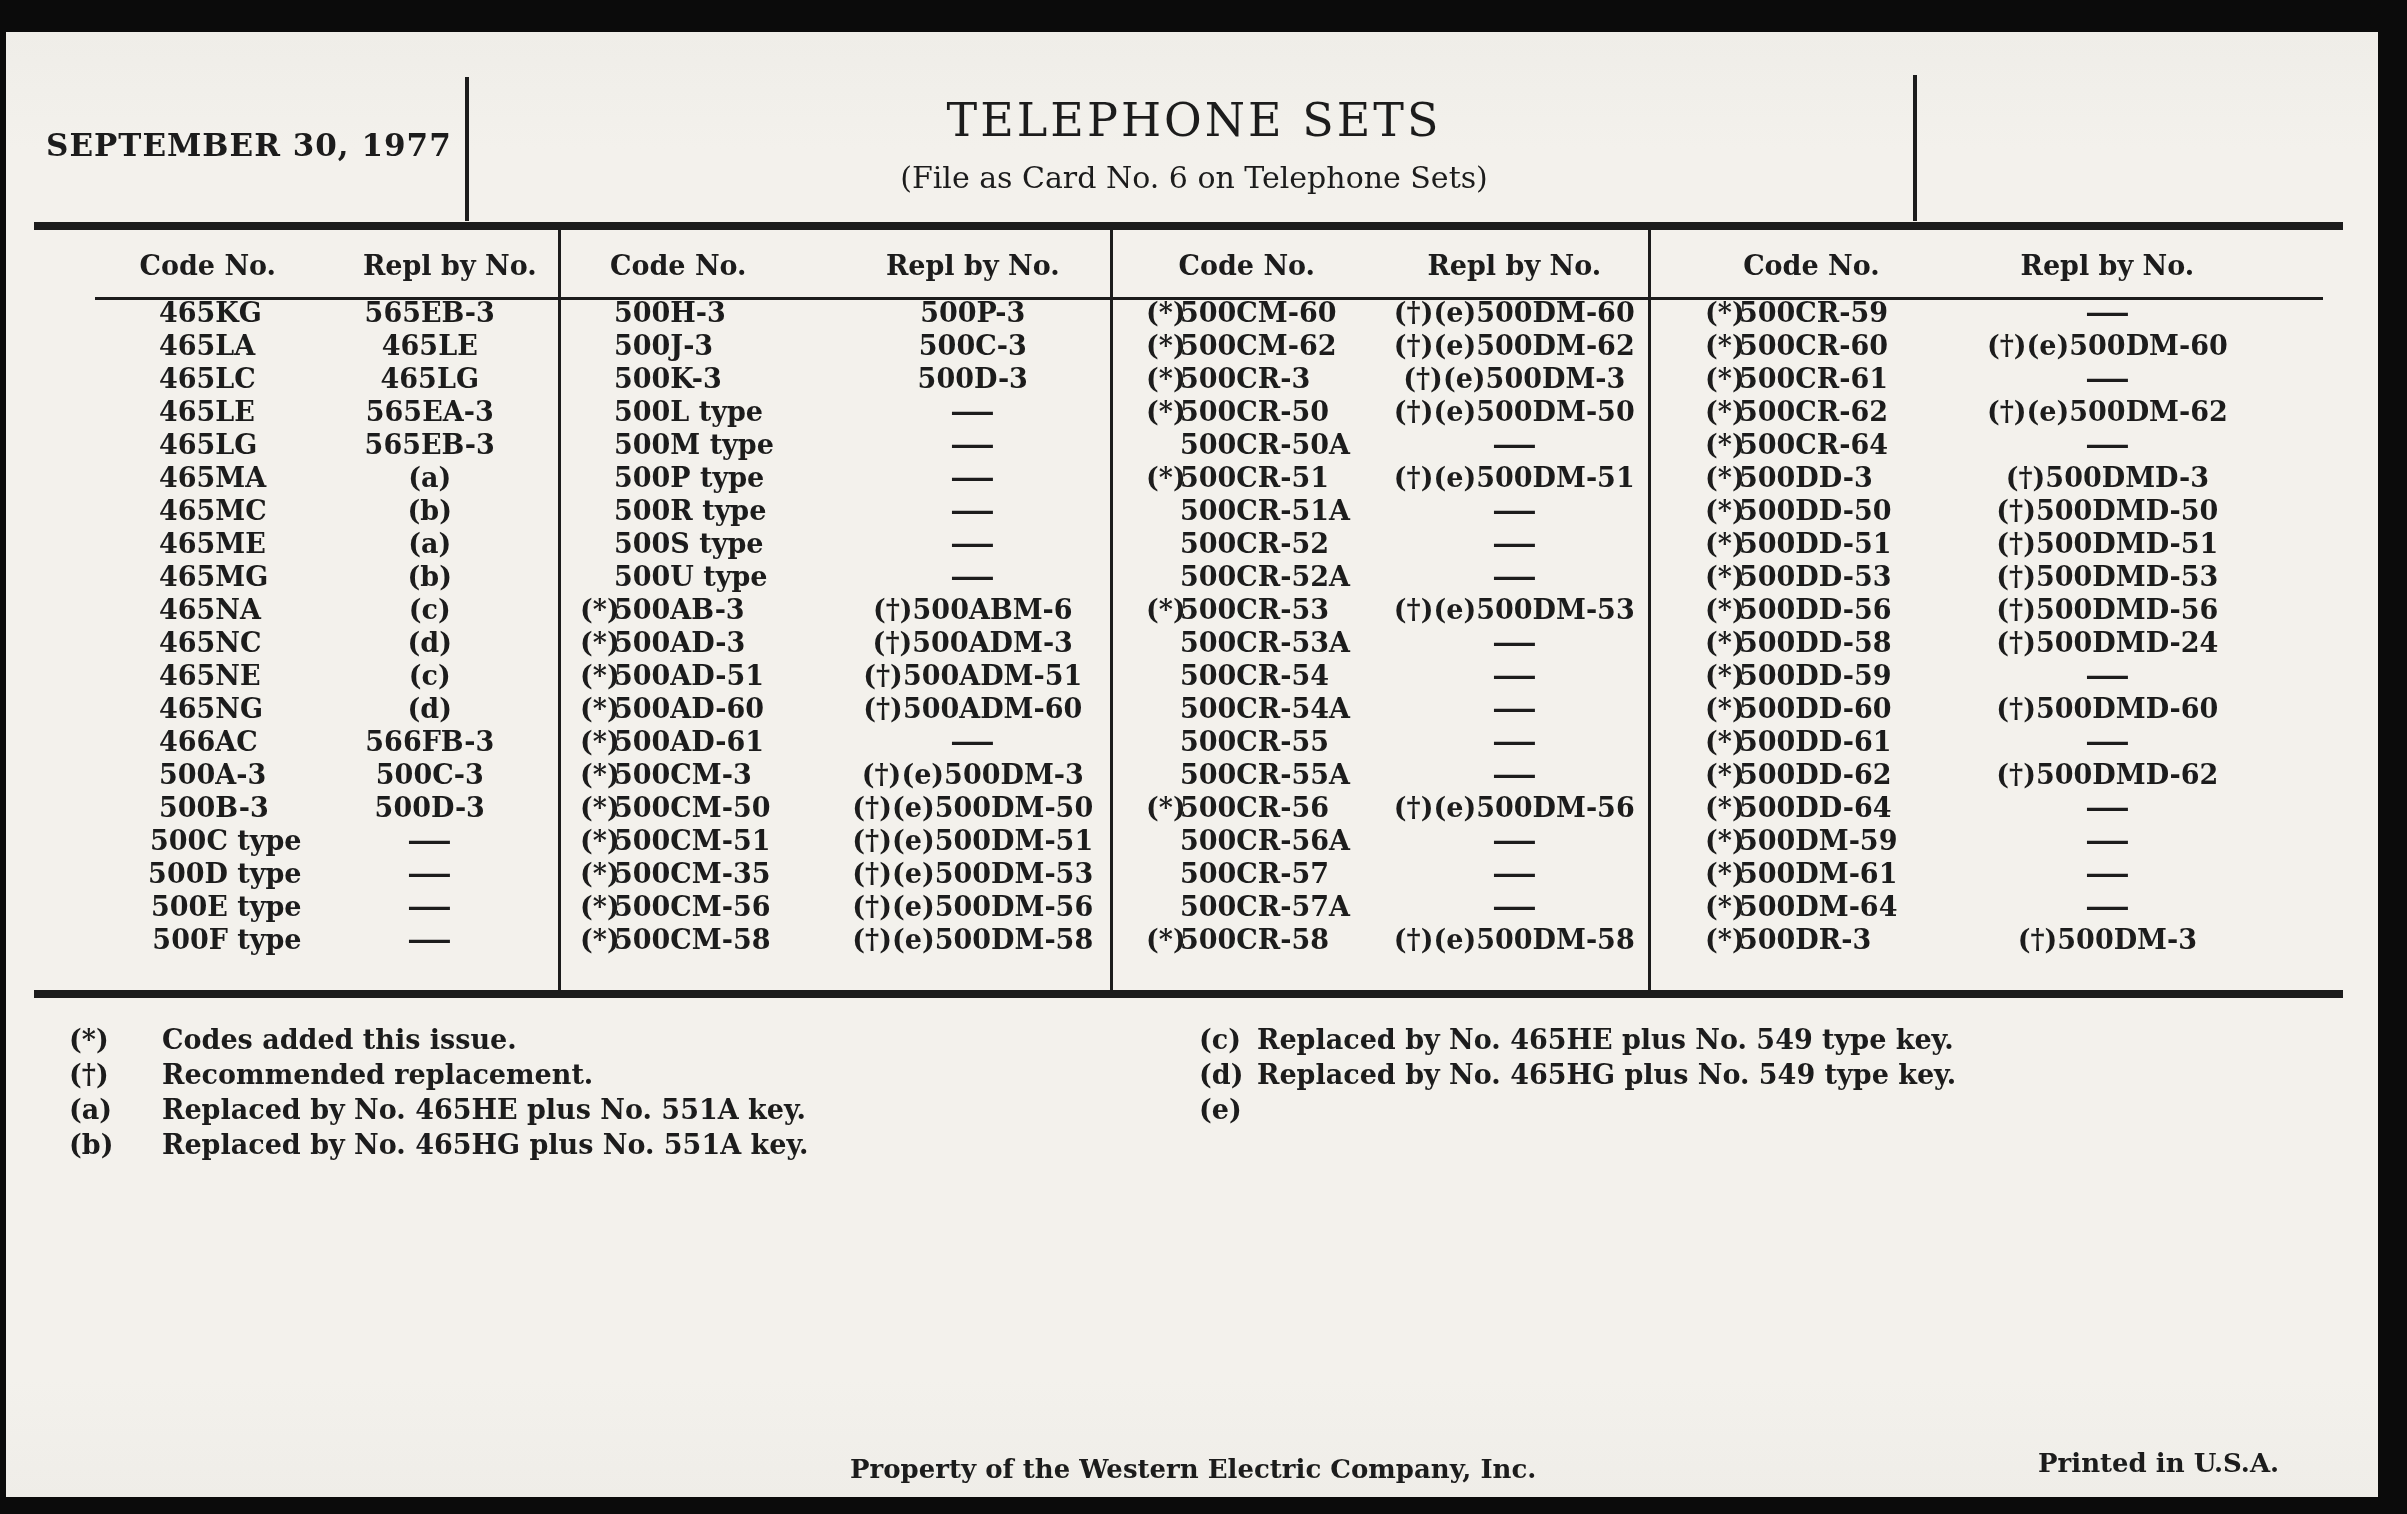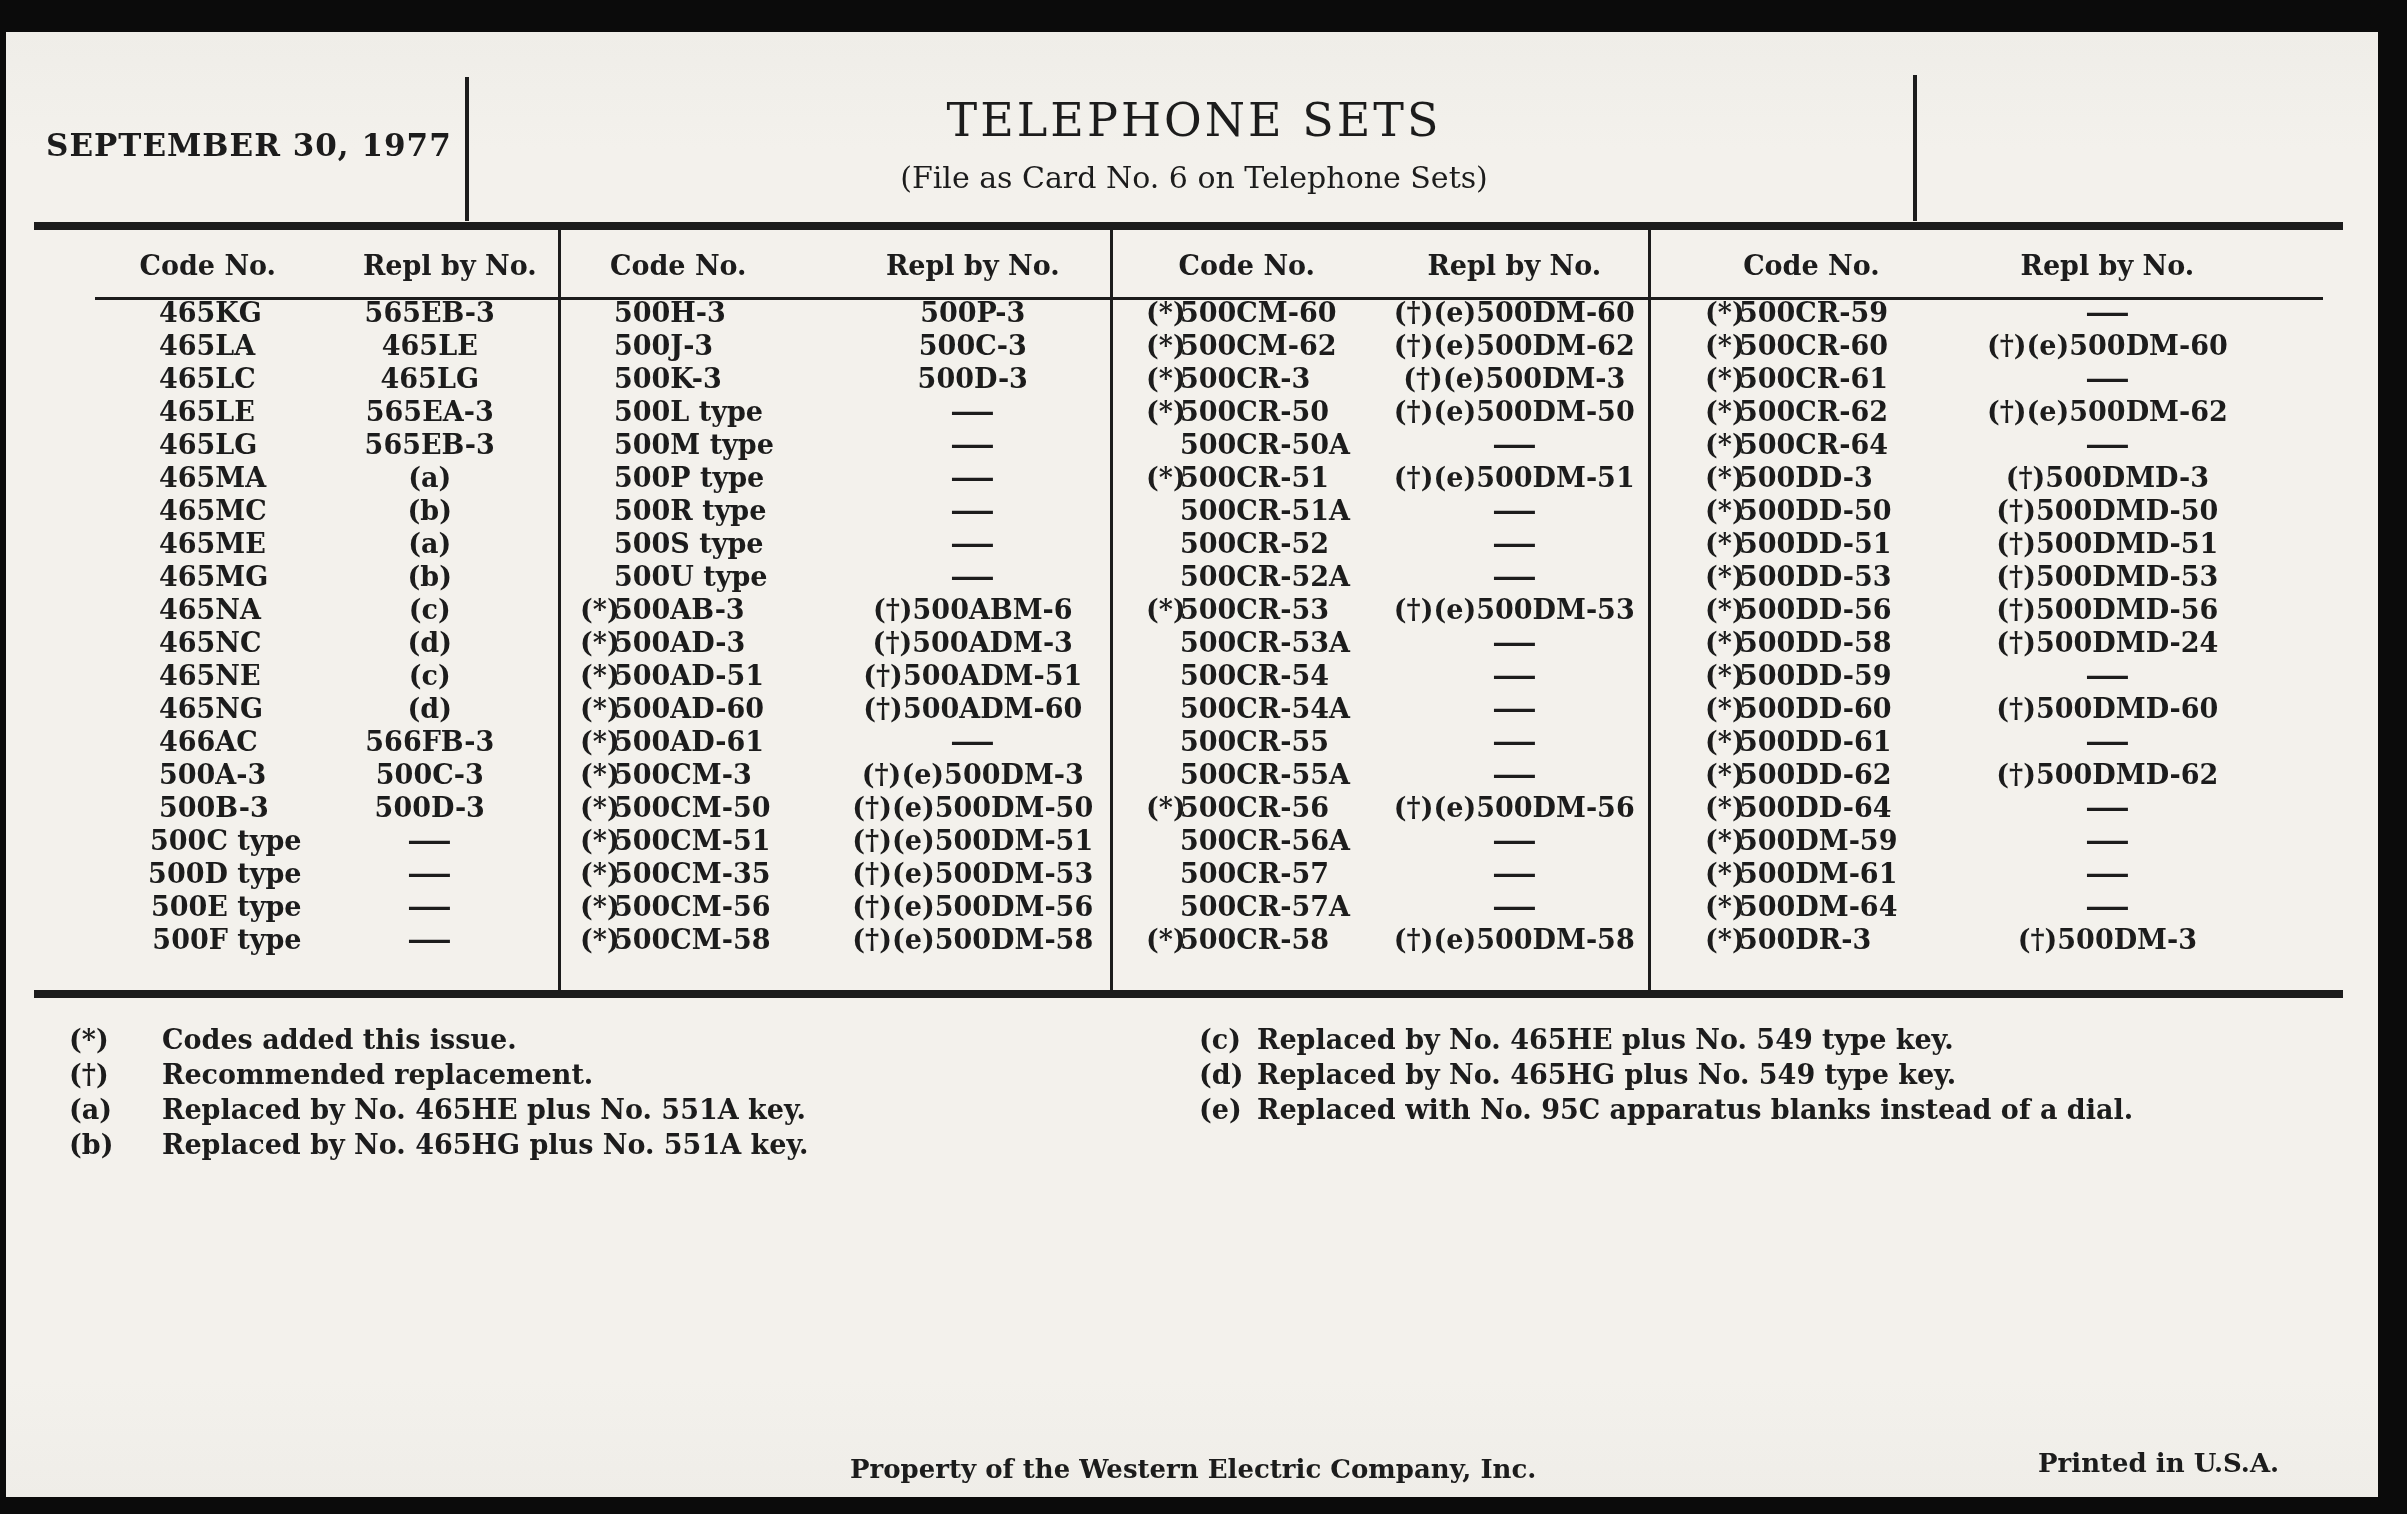--- a/index.html
+++ b/index.html
@@ -779,21 +779,20 @@
     <span class="note-text">Replaced by No. 465HE plus No. 549 type key.</span>
   </div>
 
   <div class="note">
     <span class="note-mark">(d)</span>
     <span class="note-text">Replaced by No. 465HG plus No. 549 type key.</span>
   </div>
 
   <div class="note">
     <span class="note-mark">(e)</span>
-    <span class="note-text">Replaced with No. 95C apparatus blanks instead of a dial.</span>
   </div>
 </div>
 
     <div class="footer-property">Property of the Western Electric Company, Inc.</div>
     <div class="footer-printed">Printed in U.S.A.</div>
 
   </div>
 </div>
 
 

